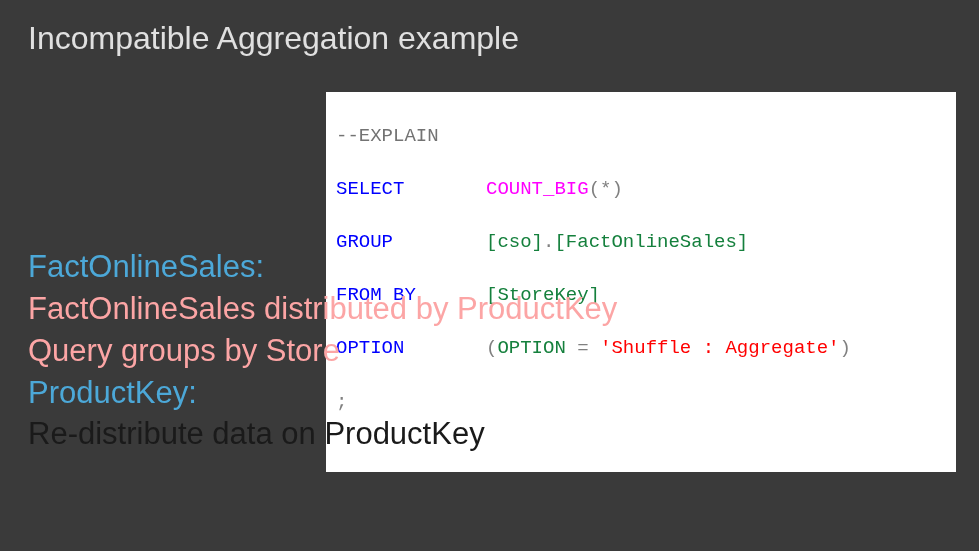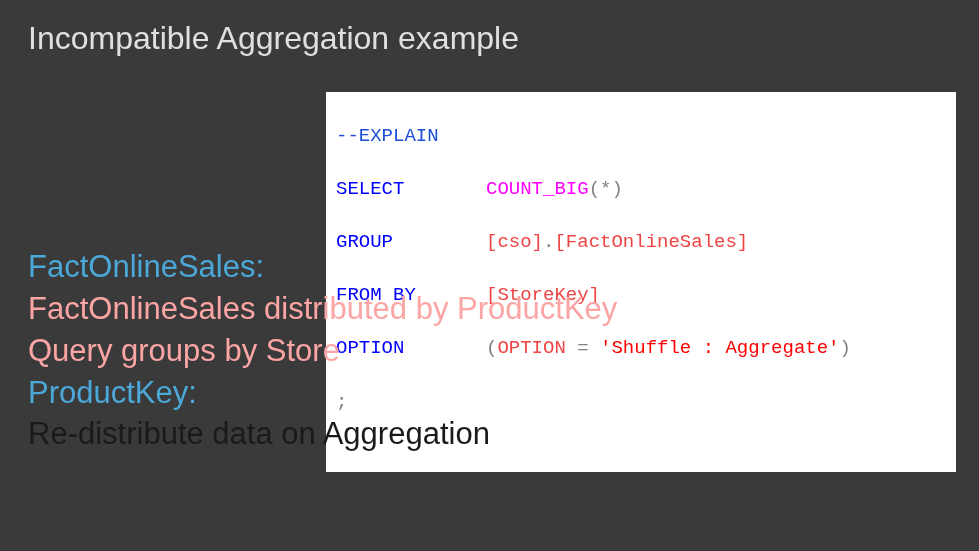--- a/index.html
+++ b/index.html
@@ -28,26 +28,26 @@
     top: 92px;
     left: 326px;
     width: 630px;
     background: #ffffff;
     padding: 4px 10px 4px 10px;
     font-family: Consolas, "Courier New", monospace;
     font-size: 19px;
     line-height: 1.4;
     white-space: pre;
   }
-  .kw-green { color: #1d4ed8; }
+  .kw-green { color: #737373; }
   .kw-blue { color: #0000ff; }
   .kw-gray { color: #808080; }
   .kw-magenta { color: #ff00ff; }
   .kw-red { color: #ff0000; }
-  .kw-black { color: #ef4444; }
+  .kw-black { color: #15803d; }
   .code-line { white-space: pre; }
   .col1 { display: inline-block; width: 150px; vertical-align: top; }
 
   .body-text {
     position: absolute;
     top: 246px;
     left: 28px;
     font-size: 31px;
     font-weight: 300;
     line-height: 1.35;
@@ -70,16 +70,16 @@
 <div class="code-line"><span class="col1"><span class="kw-blue">FROM BY</span></span><span class="kw-black">[StoreKey]</span></div>
 <div class="code-line"><span class="col1"><span class="kw-blue">OPTION</span></span><span class="kw-gray">(</span><span class="kw-black">OPTION</span><span class="kw-gray"> = </span><span class="kw-red">'Shuffle : Aggregate'</span><span class="kw-gray">)</span></div>
 <div class="code-line"><span class="kw-gray">;</span></div>
   </div>
 
   <div class="body-text">
     <div class="label-blue">FactOnlineSales:</div>
     <div class="line-light">FactOnlineSales distributed by ProductKey</div>
     <div class="line-light">Query groups by Store</div>
     <div class="label-blue">ProductKey:</div>
-    <div class="line-dark">Re-distribute data on Aggregation</div>
+    <div class="line-dark">Re-distribute data on ProductKey</div>
   </div>
 
 </div>
 
 </body></html>

